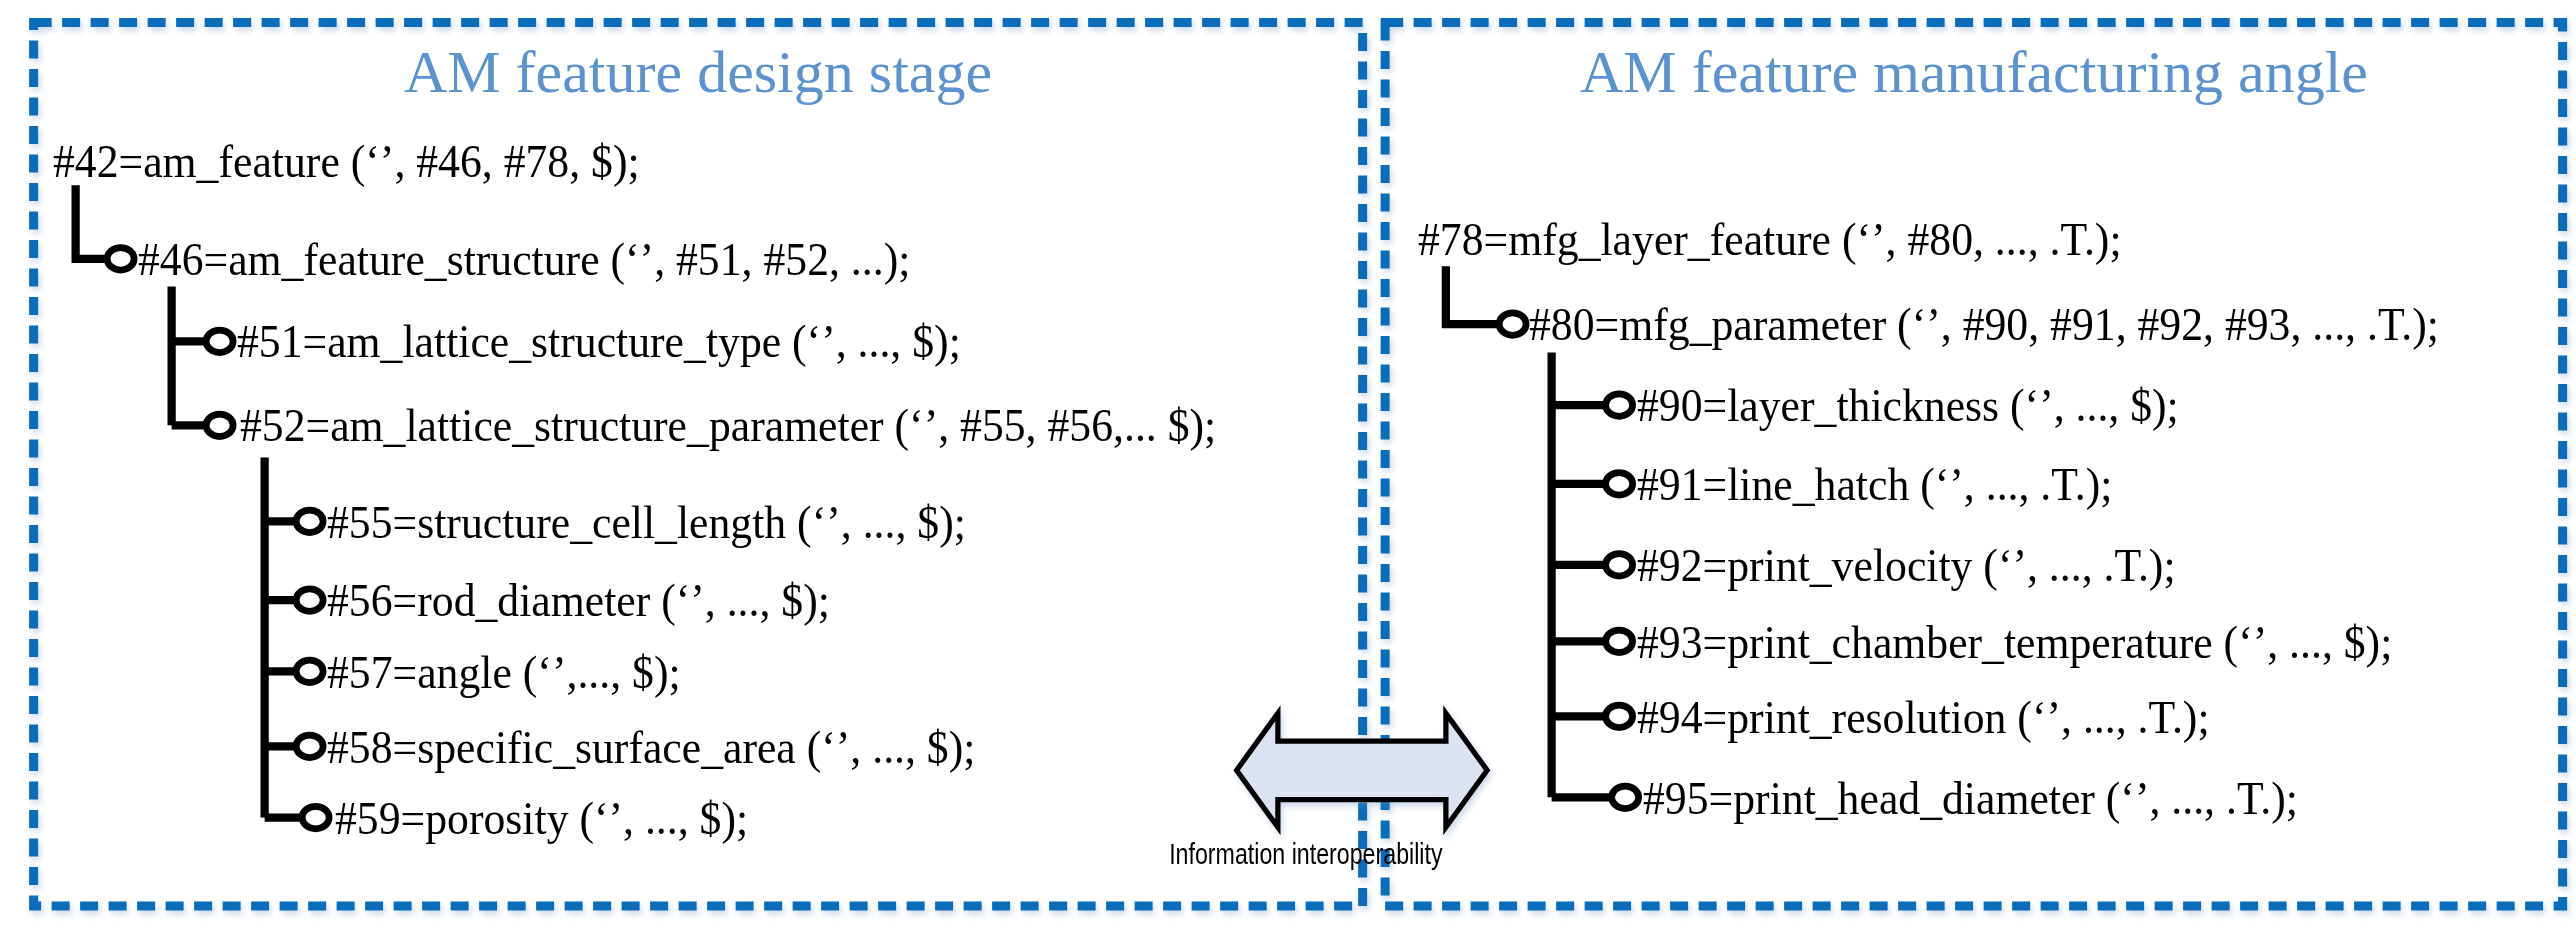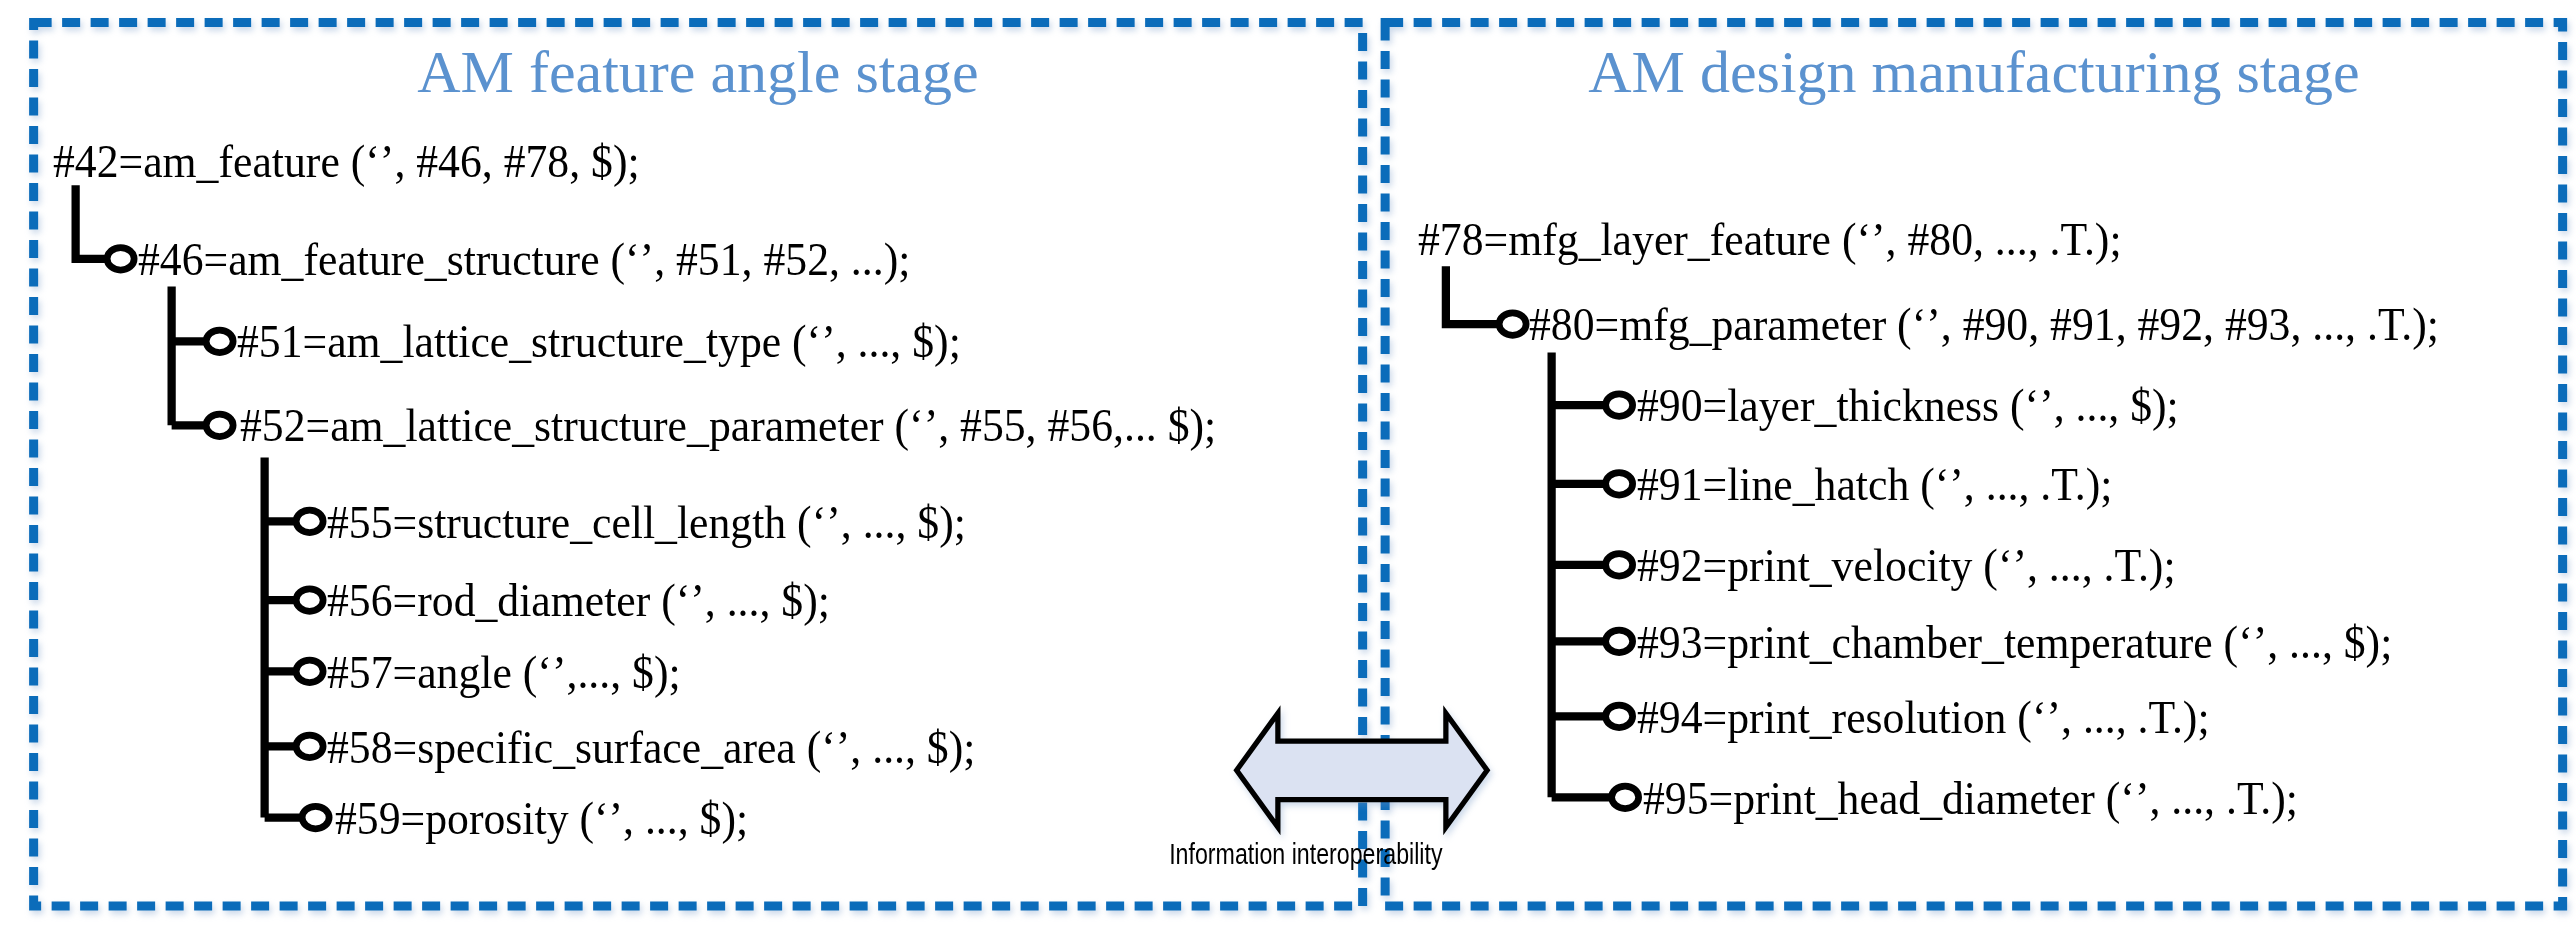--- a/index.html
+++ b/index.html
@@ -100,22 +100,22 @@
       <ellipse cx="2158" cy="645" rx="18" ry="15"></ellipse>
       <ellipse cx="2158" cy="753" rx="18" ry="15"></ellipse>
       <ellipse cx="2158" cy="855" rx="18" ry="15"></ellipse>
       <ellipse cx="2158" cy="955" rx="18" ry="15"></ellipse>
       <ellipse cx="2166" cy="1063" rx="18" ry="15"></ellipse>
     </g>
 
     <polygon class="shadowed" points="1648,1027 1703,951 1703,988 1927,988 1927,951 1982,1027 1927,1103 1927,1066 1703,1066 1703,1103" style="fill:var(--arrow-fill);stroke:var(--arrow-stroke)" stroke-width="7"></polygon>
   </svg>
 
-  <div class="panel-title" style="left:33px;top:39px;width:1330px">AM feature angle stage</div>
-  <div class="panel-title" style="left:1385px;top:39px;width:1178px">AM design manufacturing stage</div>
+  <div class="panel-title" style="left:33px;top:39px;width:1330px">AM feature design stage</div>
+  <div class="panel-title" style="left:1385px;top:39px;width:1178px">AM feature manufacturing angle</div>
 
   <div class="tree-line" style="left:53px;top:161px">#42=am_feature (‘’, #46, #78, $);</div>
   <div class="tree-line" style="left:138px;top:259px">#46=am_feature_structure (‘’, #51, #52, ...);</div>
   <div class="tree-line" style="left:237px;top:341px">#51=am_lattice_structure_type (‘’, ..., $);</div>
   <div class="tree-line" style="left:240px;top:425px">#52=am_lattice_structure_parameter (‘’, #55, #56,... $);</div>
   <div class="tree-line" style="left:327px;top:522px">#55=structure_cell_length (‘’, ..., $);</div>
   <div class="tree-line" style="left:327px;top:600px">#56=rod_diameter (‘’, ..., $);</div>
   <div class="tree-line" style="left:327px;top:672px">#57=angle (‘’,..., $);</div>
   <div class="tree-line" style="left:327px;top:747px">#58=specific_surface_area (‘’, ..., $);</div>
   <div class="tree-line" style="left:335px;top:818px">#59=porosity (‘’, ..., $);</div>

